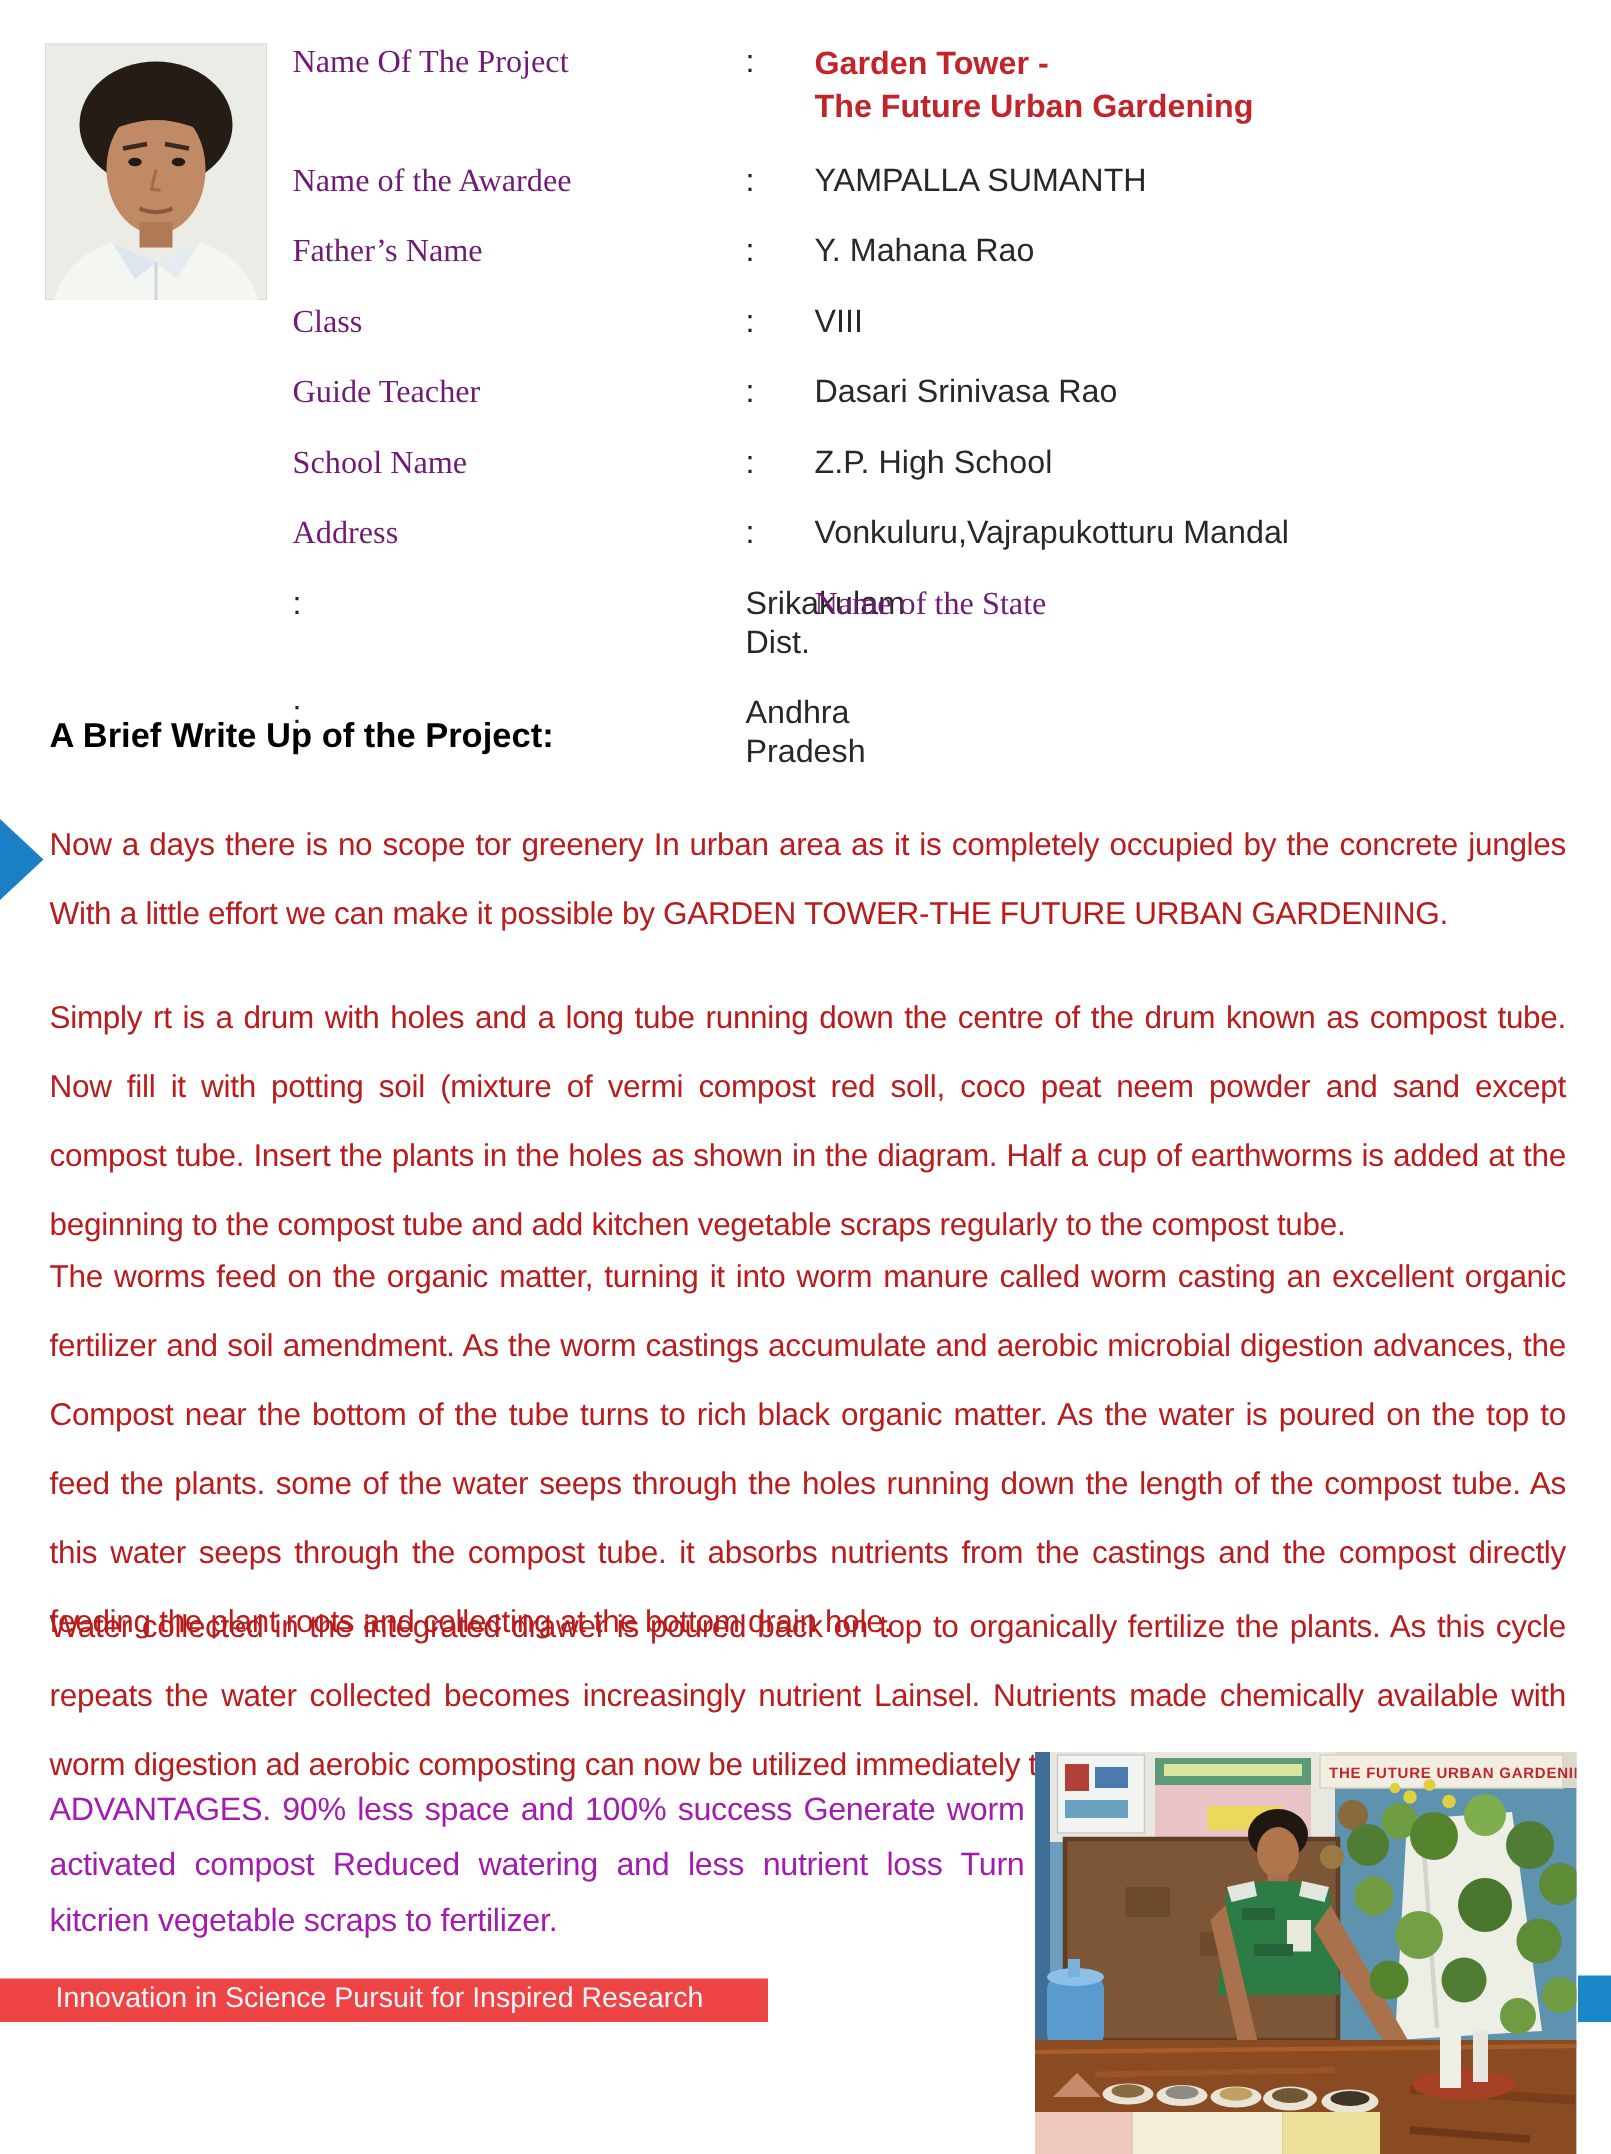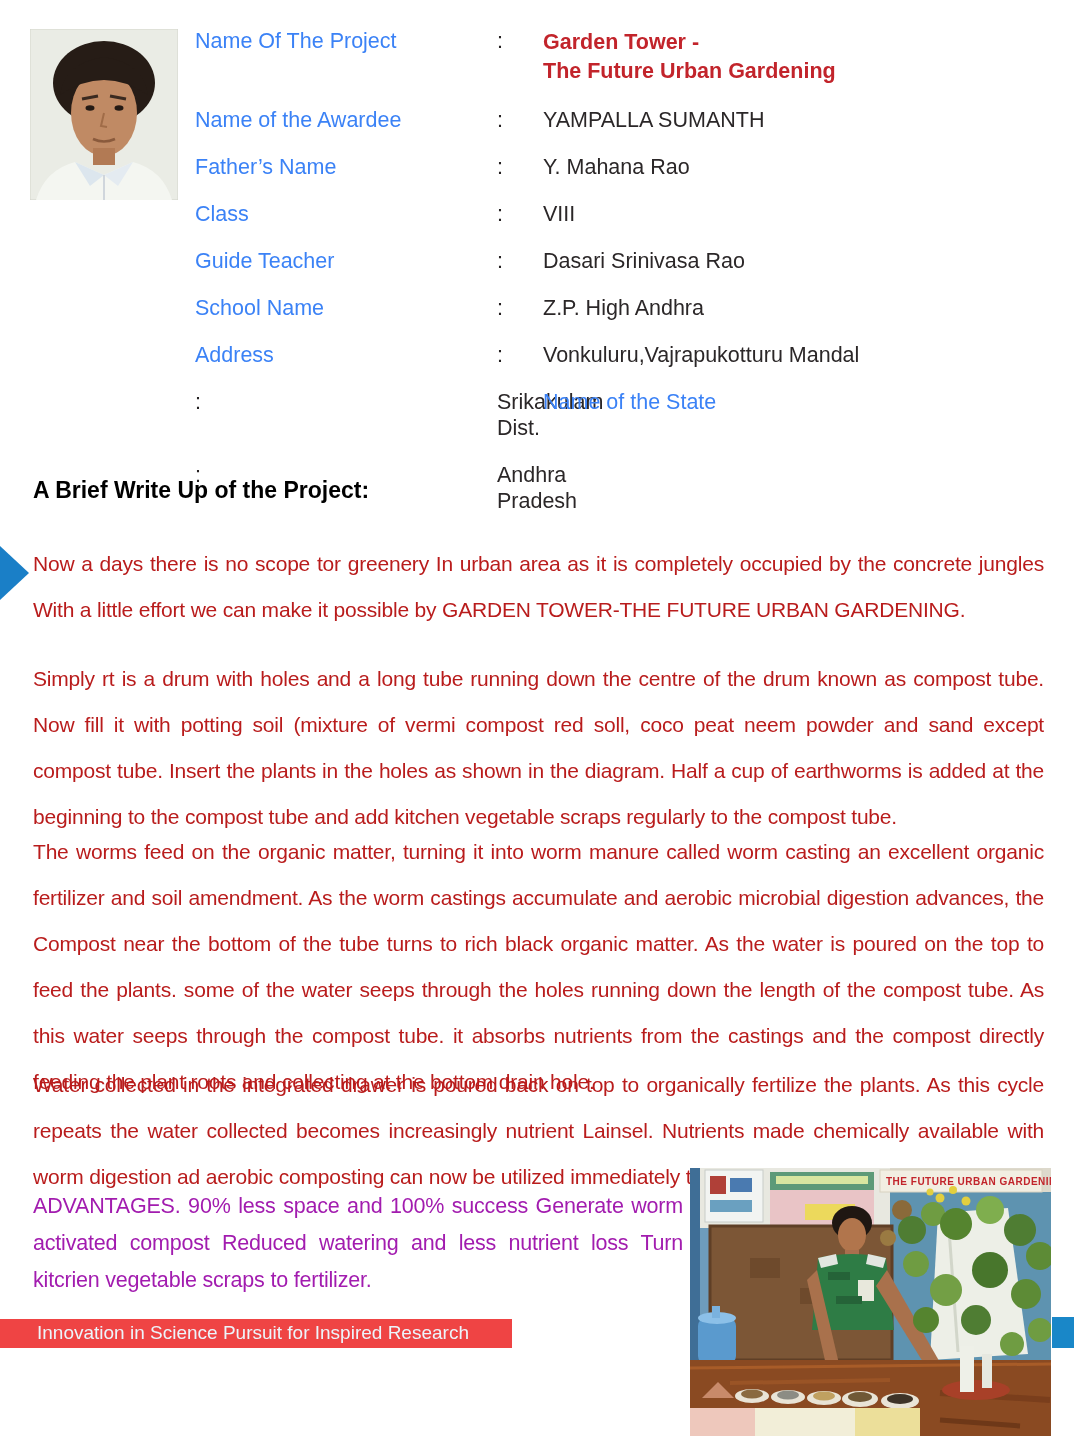--- a/index.html
+++ b/index.html
@@ -8,21 +8,21 @@
     font-family:"Liberation Sans", sans-serif; color:#242021; overflow:hidden;
   }
   
   .portrait{ position:absolute; left:30px; top:29px; width:148px; height:171px; }
   
   .info-table{
     position:absolute; left:195px; top:28px;
     display:grid; grid-template-columns:302px 46px 490px;
     row-gap:21px; font-size:21.5px; line-height:26px;
   }
-  .info-table .label{ color:#3b82f6; }
+  .info-table .label{ color:#701a75;font-family:Liberation Serif, serif; }
   .info-table .colon{ text-align:left; }
   .info-table .value{ white-space:pre-line; color:#2b2728; }
   .info-table .value.accent{ color:#c2242b; font-weight:bold; line-height:29px; }
   
   .writeup-heading{
     position:absolute; left:33px; top:477px; margin:0;
     font-size:23px; font-weight:bold; color:#000000;
   }
   
   .arrow-icon{
@@ -101,21 +101,21 @@
     <div class="label">Class</div>
     <div class="colon">:</div>
     <div class="value">VIII</div>
 
     <div class="label">Guide Teacher</div>
     <div class="colon">:</div>
     <div class="value">Dasari Srinivasa Rao</div>
 
     <div class="label">School Name</div>
     <div class="colon">:</div>
-    <div class="value">Z.P. High Andhra</div>
+    <div class="value">Z.P. High School</div>
 
     <div class="label">Address</div>
     <div class="colon">:</div>
     <div class="value">Vonkuluru,Vajrapukotturu Mandal</div>
 
     <div class="colon">:</div>
     <div class="value">Srikakulam Dist.</div>
 
     <div class="label">Name of the State</div>
     <div class="colon">:</div>

